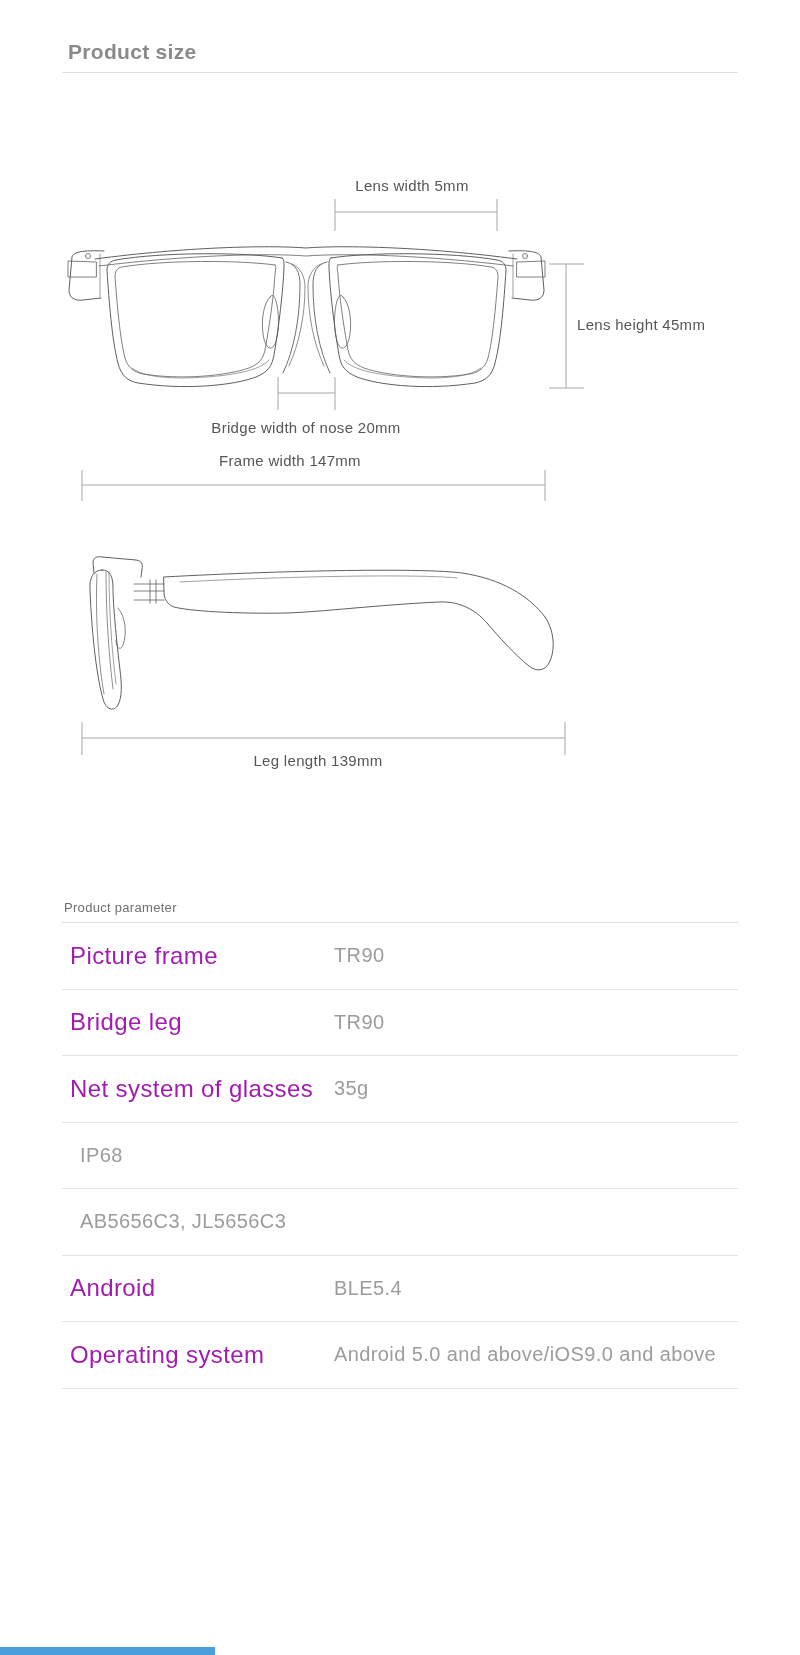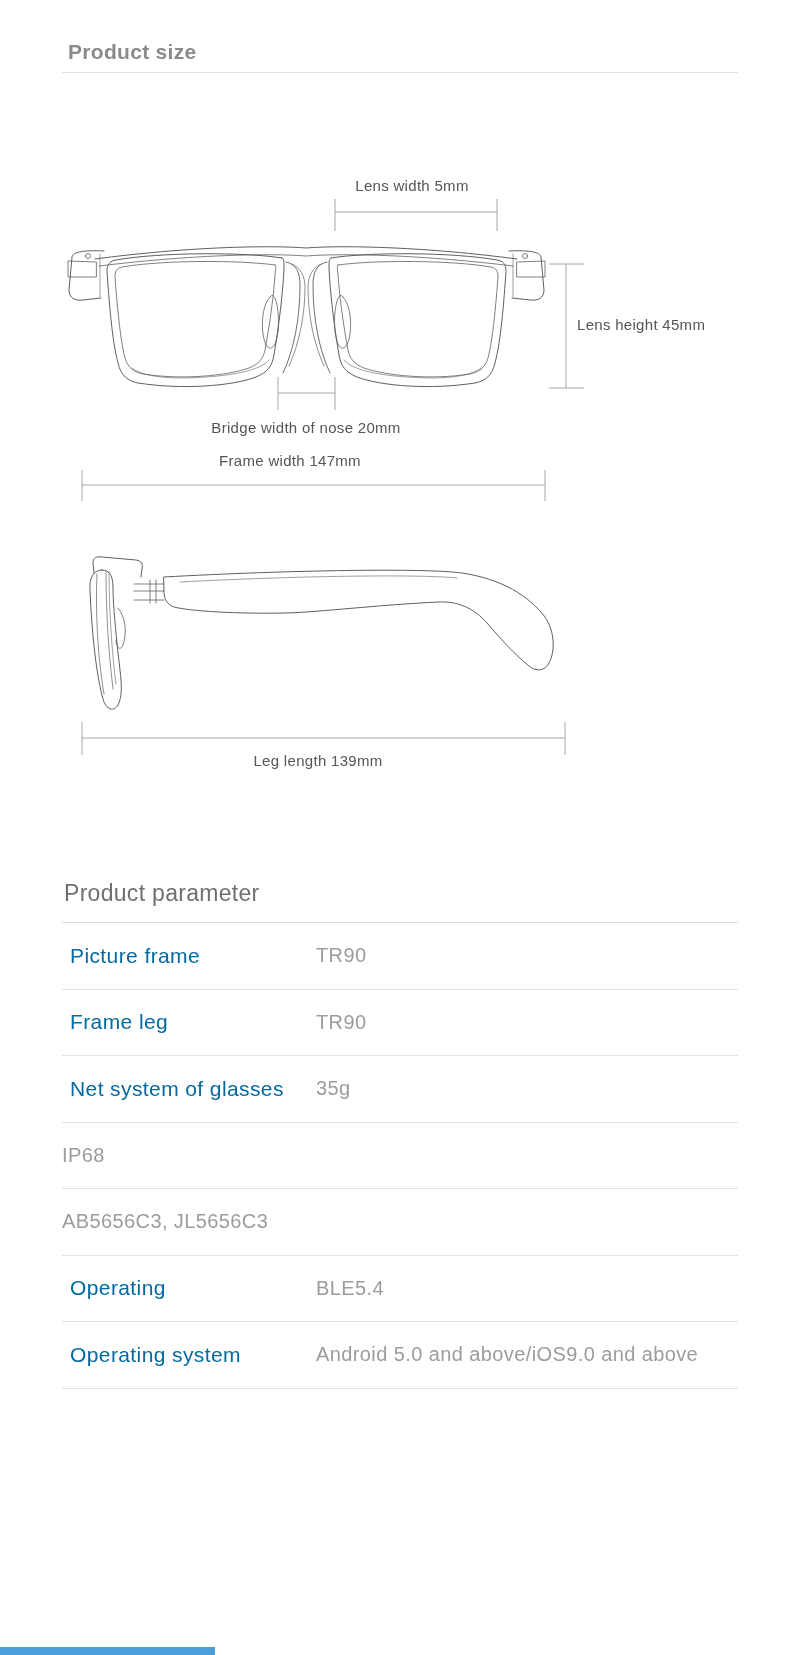--- a/index.html
+++ b/index.html
@@ -3,26 +3,26 @@
 <meta charset="utf-8">
 <style>
   html,body{margin:0;padding:0;background:#fff;}
   .page{position:relative;width:800px;height:1655px;background:#fff;overflow:hidden;
         font-family:"Liberation Sans",sans-serif;}
   .size-title{position:absolute;left:68px;top:40px;font-size:21px;font-weight:bold;
         color:#8a8a8a;letter-spacing:0.3px;margin:0;}
   .rule-top{position:absolute;left:62px;top:72px;width:676px;height:1px;background:#e0e0e0;}
   .figure-svg{position:absolute;left:0;top:0;width:800px;height:800px;}
   svg text{font-family:"Liberation Sans",sans-serif;font-size:15px;fill:#565656;letter-spacing:0.3px;}
-  .param-title{position:absolute;left:64px;top:880px;font-size:23px;font-weight:normal;
+  .param-title{position:absolute;left:64px;top:900px;font-size:13px;font-weight:normal;
         color:#707070;letter-spacing:0.3px;margin:0;}
   .spec-table{position:absolute;left:62px;top:922px;width:676px;border-top:1px solid #dcdcdc;}
   .spec-row{display:flex;align-items:center;height:65.5px;border-bottom:1px solid #e3e3e3;}
-  .spec-label{width:246px;padding-left:8px;font-size:21px;color:#0369a1;letter-spacing:0.4px;}
-  .spec-value{flex:1;font-size:20px;color:#9c9c9c;letter-spacing:0.4px;}
+  .spec-label{width:246px;padding-left:8px;font-size:24px;color:#a21caf;letter-spacing:0.4px;}
+  .spec-value{flex:1;font-size:20px;color:#9c9c9c;letter-spacing:0.4px;margin-left:18px;}
   .progress-bar{position:absolute;left:0;top:1647px;width:215px;height:8px;background:#4a9ed9;}
 </style>
 </head>
 <body>
 
 <div class="page">
 
   <h2 class="size-title">Product size</h2>
   <div class="rule-top"></div>
 
@@ -75,35 +75,35 @@
   </svg>
 
   <h2 class="param-title">Product parameter</h2>
 
   <div class="spec-table">
     <div class="spec-row">
       <div class="spec-label">Picture frame</div>
       <div class="spec-value">TR90</div>
     </div>
     <div class="spec-row">
-      <div class="spec-label">Frame leg</div>
+      <div class="spec-label">Bridge leg</div>
       <div class="spec-value">TR90</div>
     </div>
     <div class="spec-row">
       <div class="spec-label">Net system of glasses</div>
       <div class="spec-value">35g</div>
     </div>
     <div class="spec-row">
       <div class="spec-value">IP68</div>
     </div>
     <div class="spec-row">
       <div class="spec-value">AB5656C3, JL5656C3</div>
     </div>
     <div class="spec-row">
-      <div class="spec-label">Operating</div>
+      <div class="spec-label">Android</div>
       <div class="spec-value">BLE5.4</div>
     </div>
     <div class="spec-row">
       <div class="spec-label">Operating system</div>
       <div class="spec-value">Android 5.0 and above/iOS9.0 and above</div>
     </div>
   </div>
 
   <div class="progress-bar" style="background: rgb(74, 158, 217);"></div>
 

